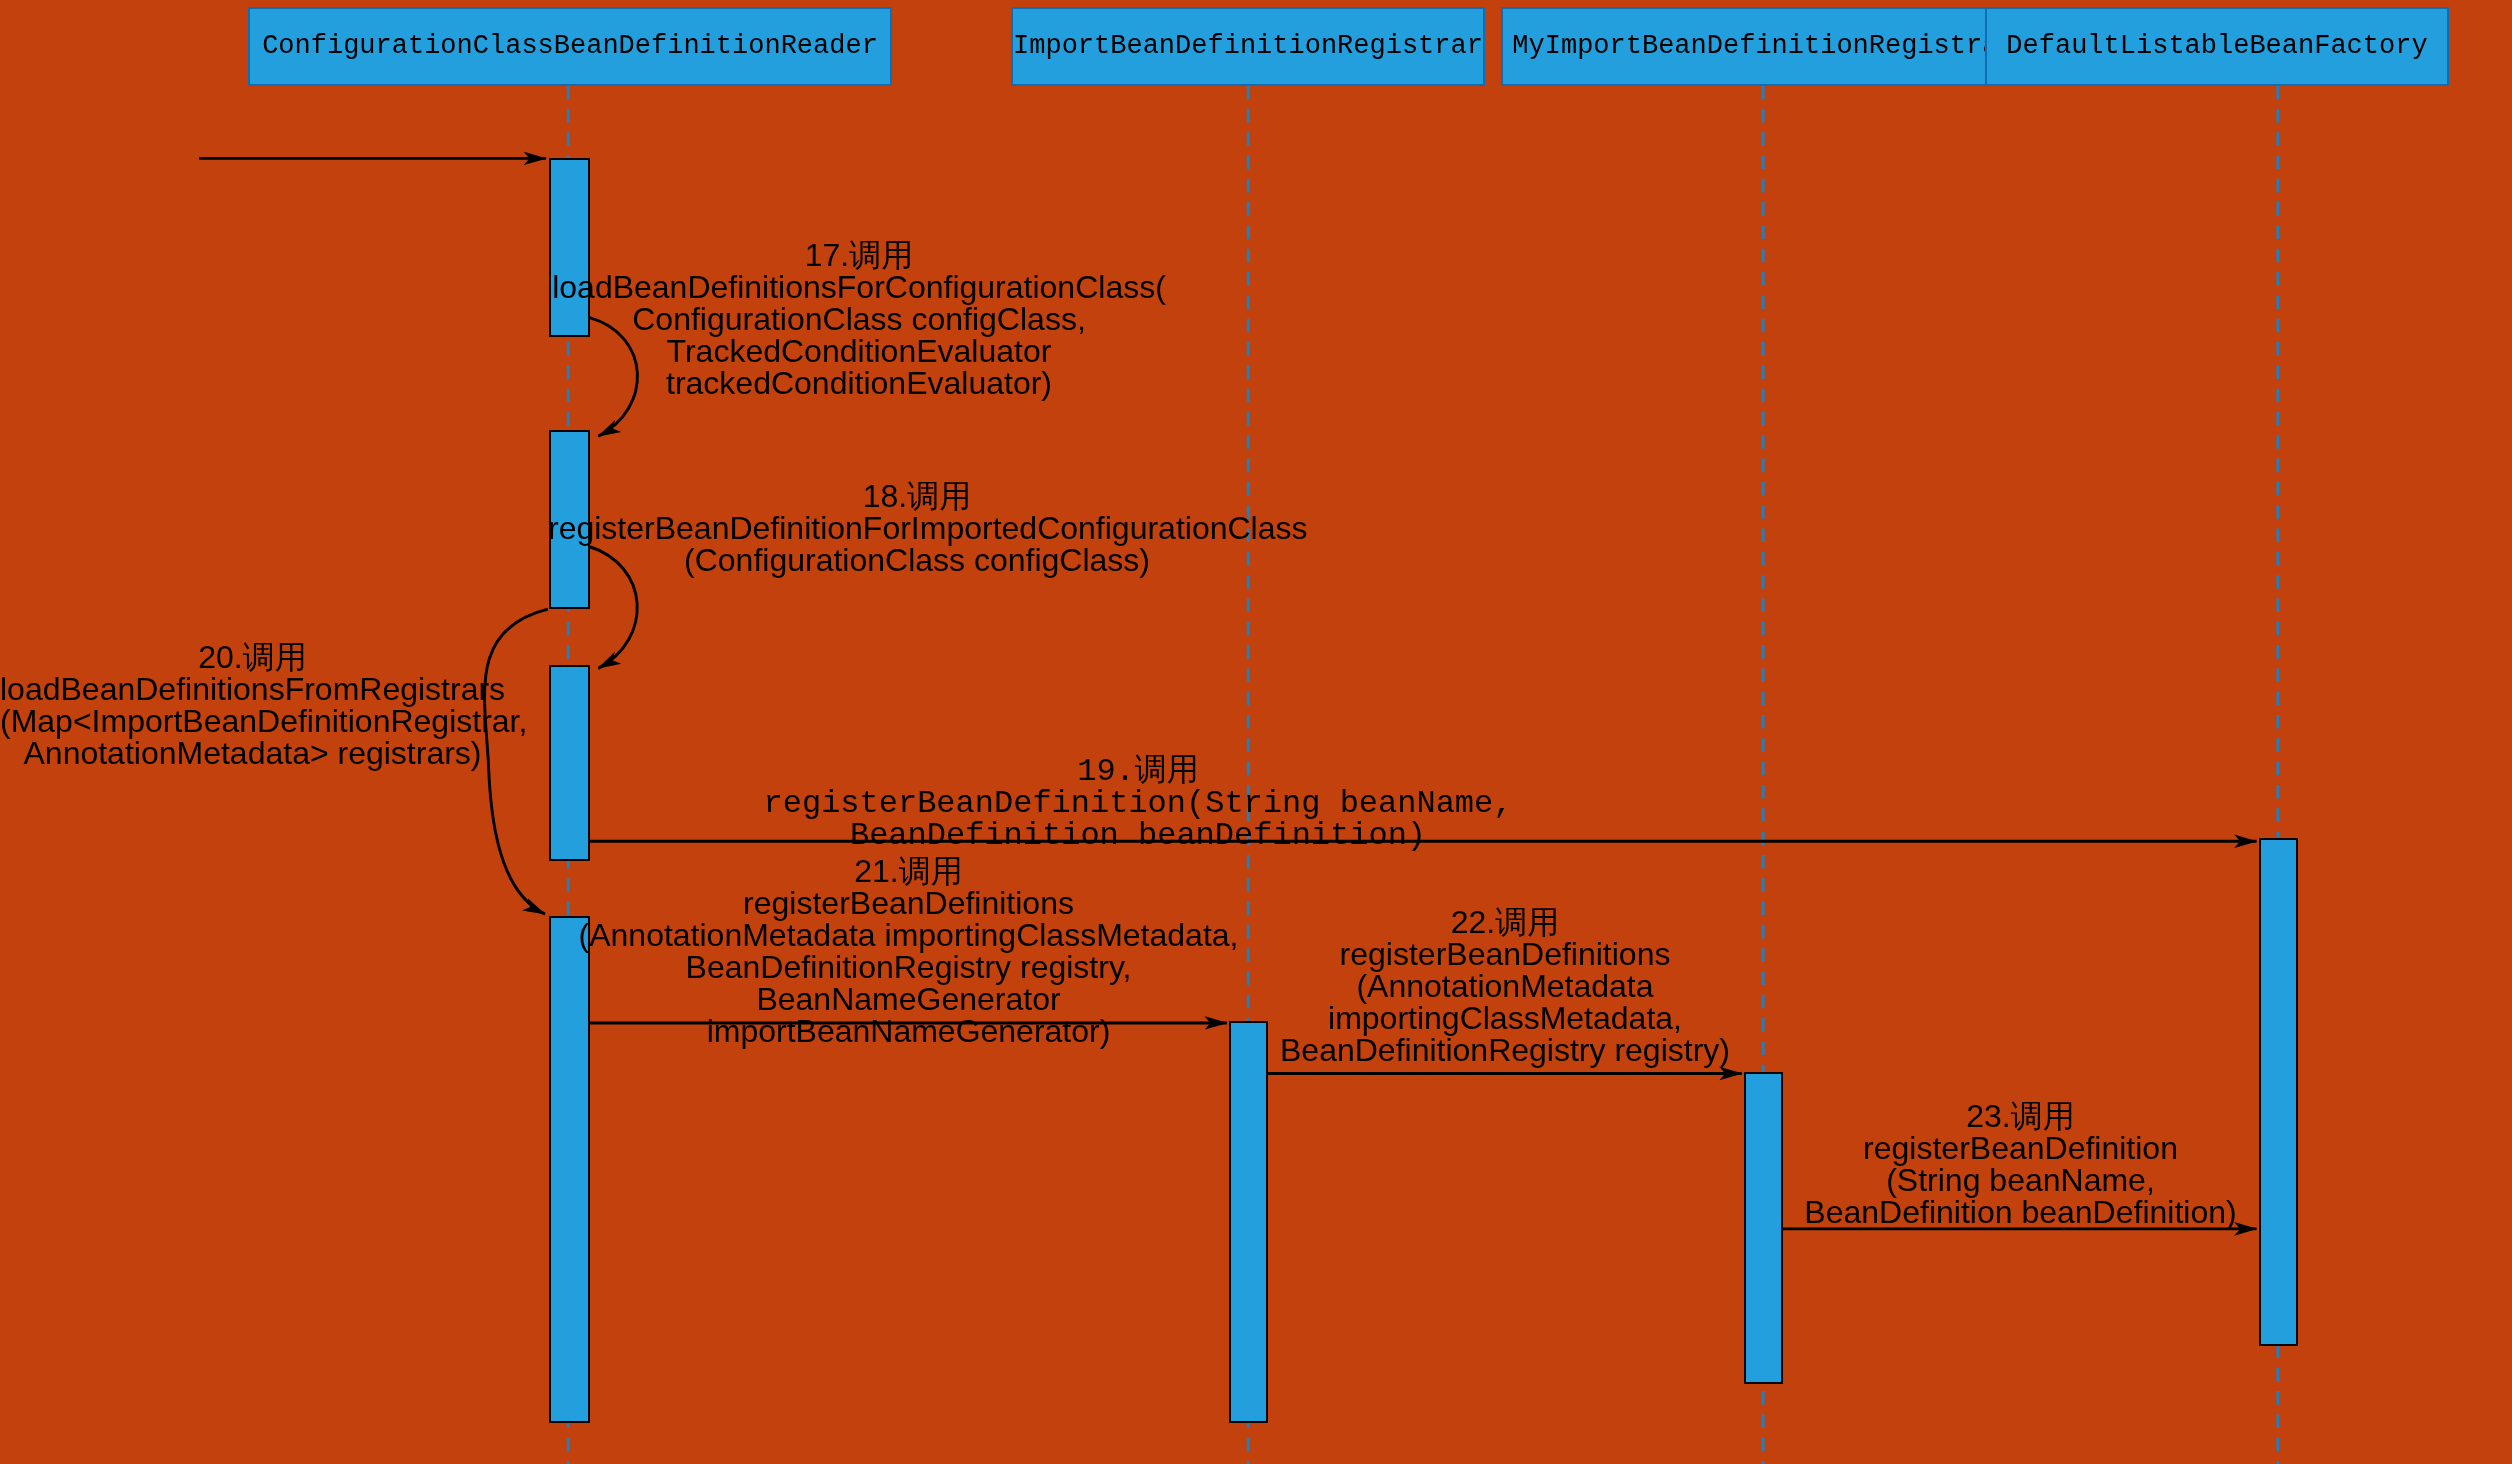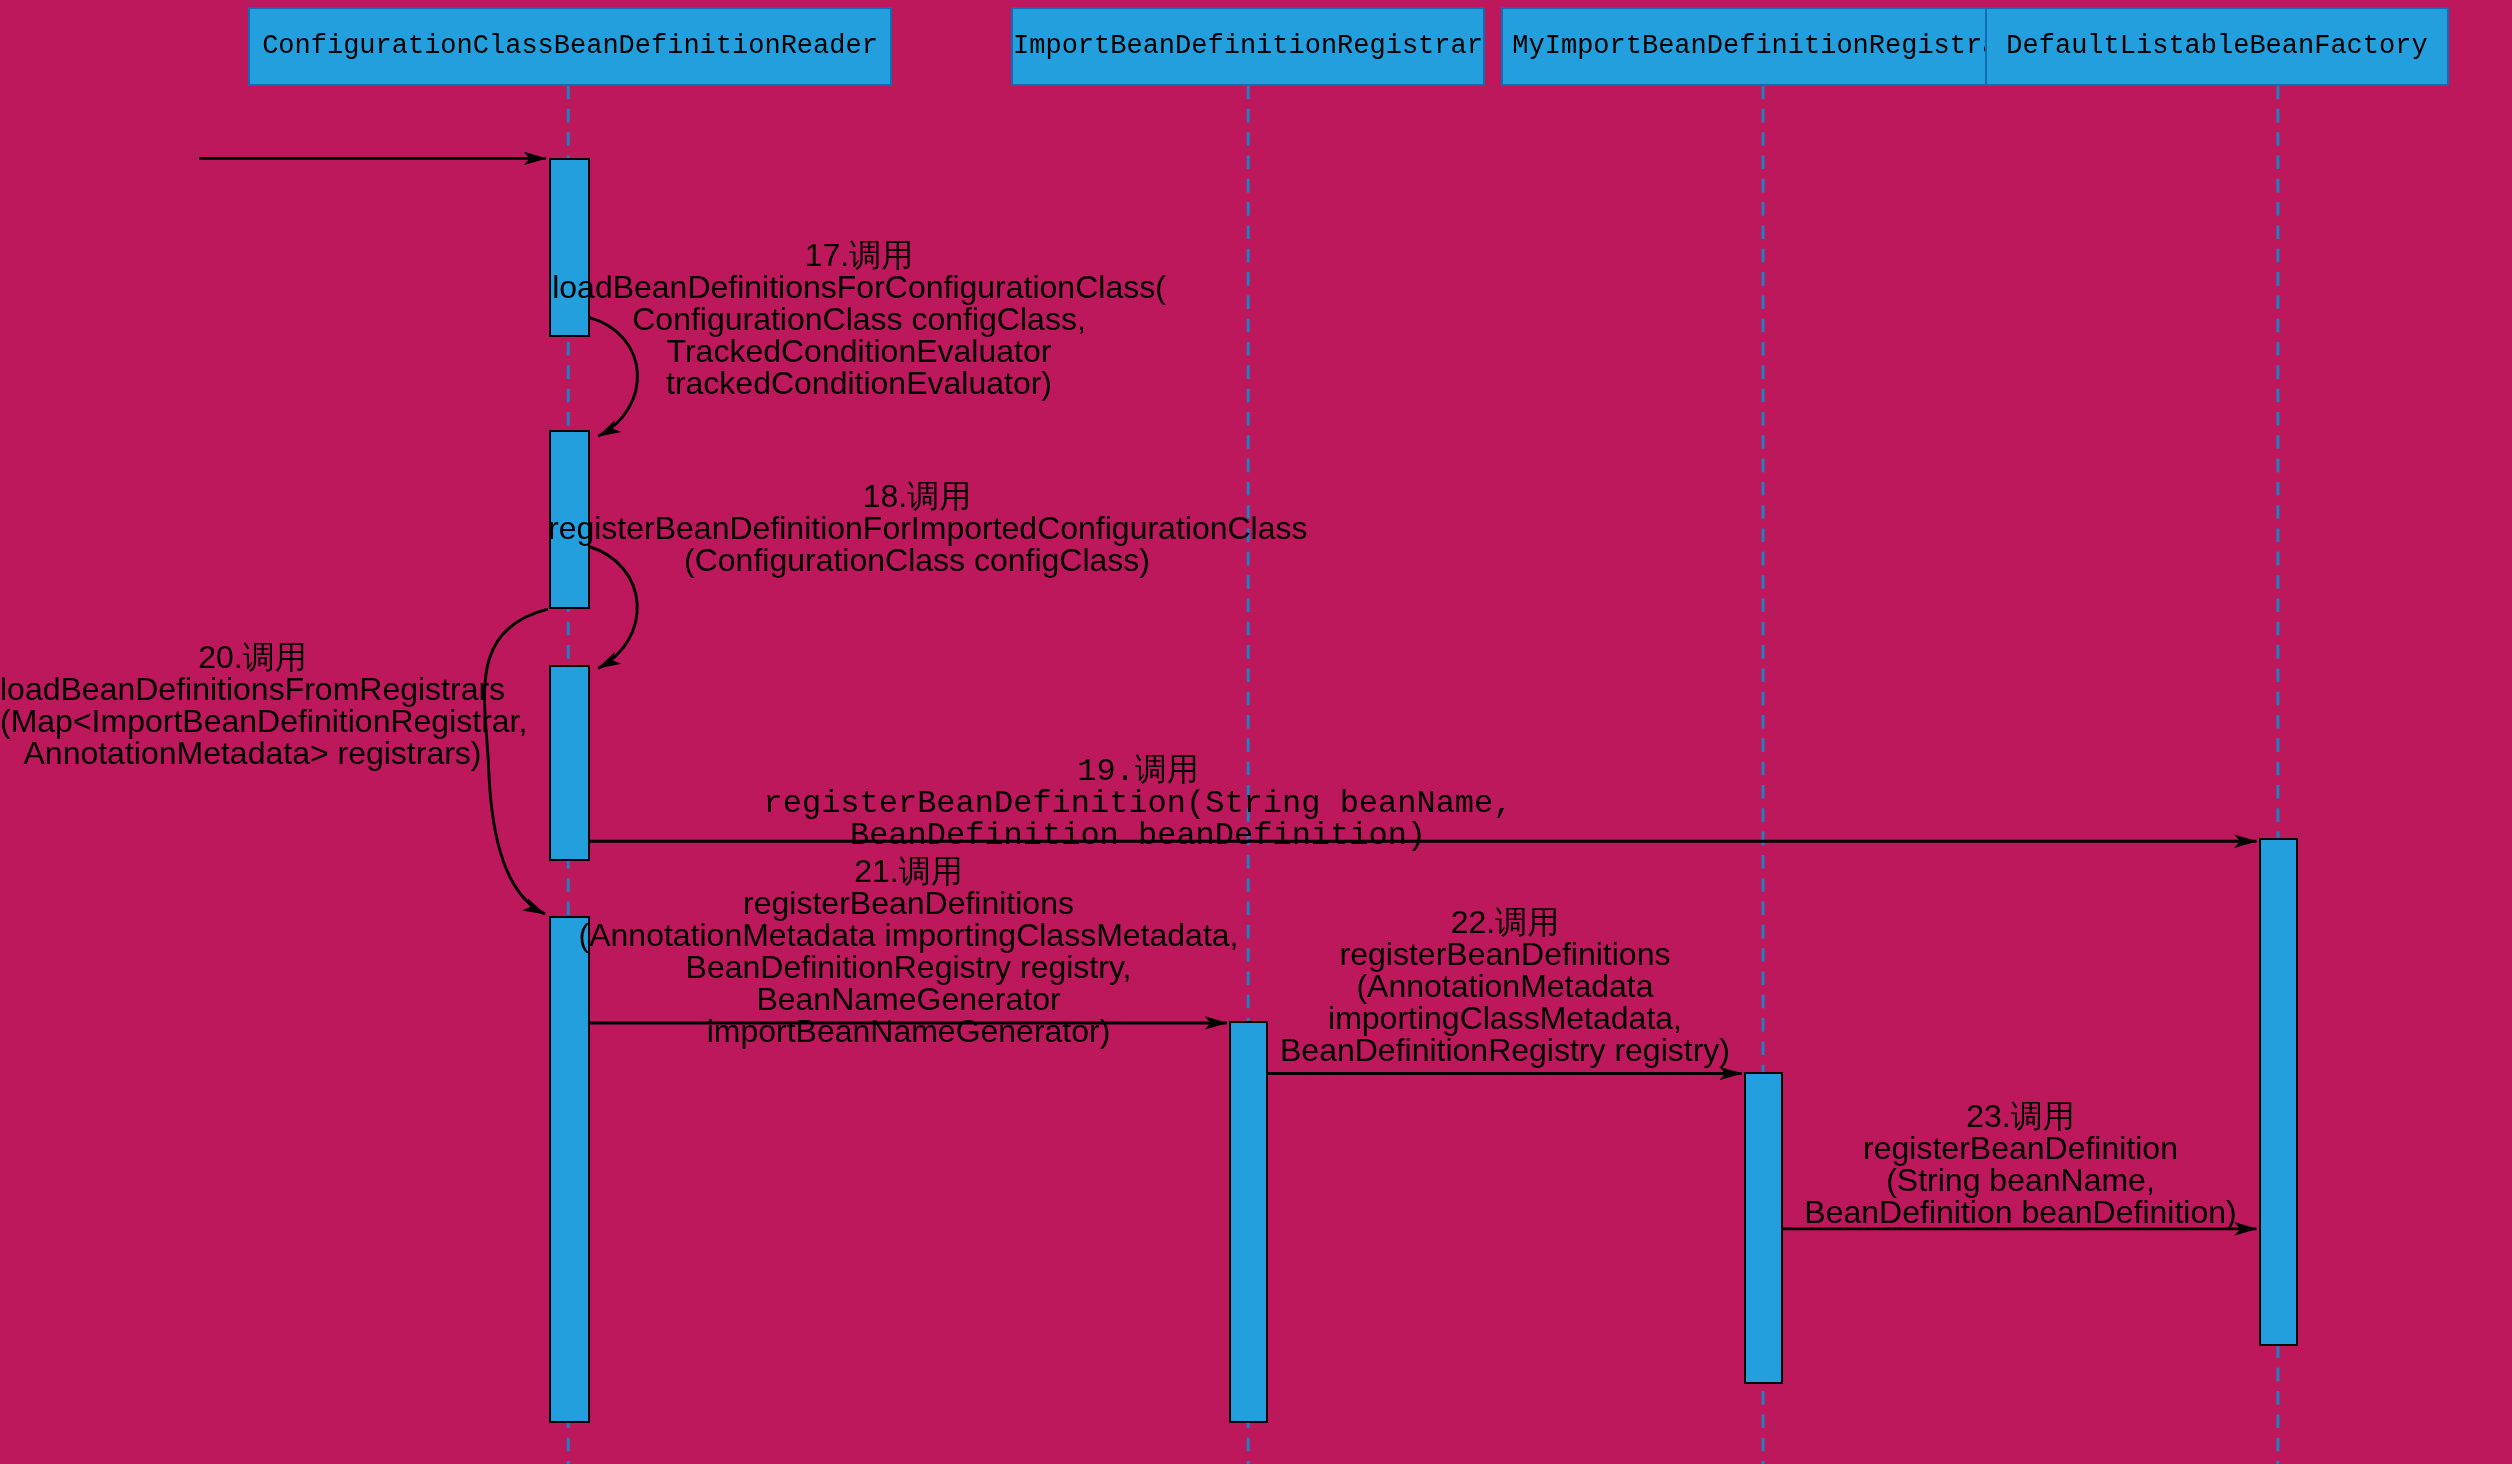--- a/index.html
+++ b/index.html
@@ -1,19 +1,19 @@
 <!DOCTYPE html>
 <html><head>
 <meta charset="utf-8">
 <style>
   html,body{margin:0;padding:0;background:#ffffff;}
   #canvas{
     position:relative;
     width:2512px;height:1465px;
-    background:#be185d;
+    background:#c2410c;
     font-family:"Liberation Sans", sans-serif;
     overflow:hidden;
   }
   #connector-layer{position:absolute;left:0;top:0;width:2512px;height:1465px;}
   .participant{
     position:absolute;top:6.8px;height:79px;
     box-sizing:border-box;
     background:#229fdc;border:2.9px solid #0e6db4;
     display:flex;align-items:center;justify-content:center;
     font-family:"Liberation Mono","DejaVu Sans Mono",monospace;

